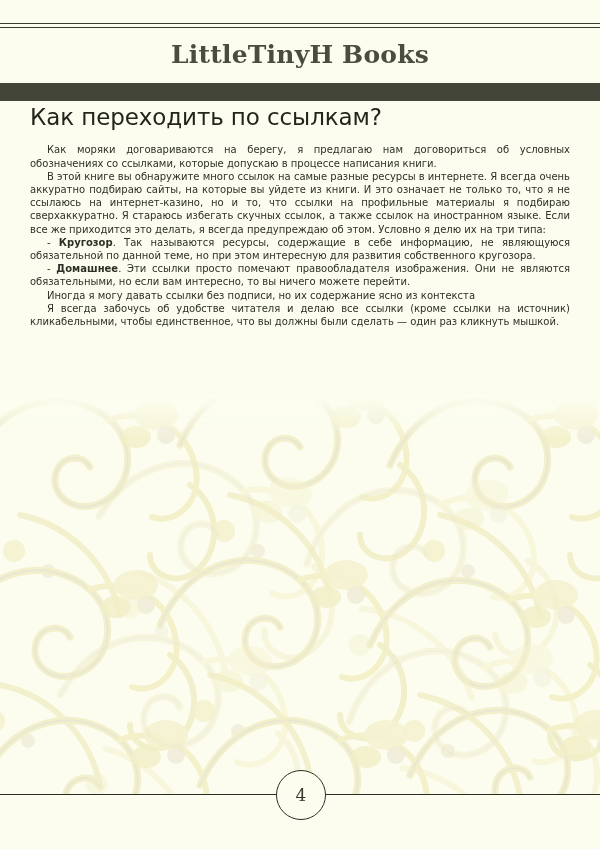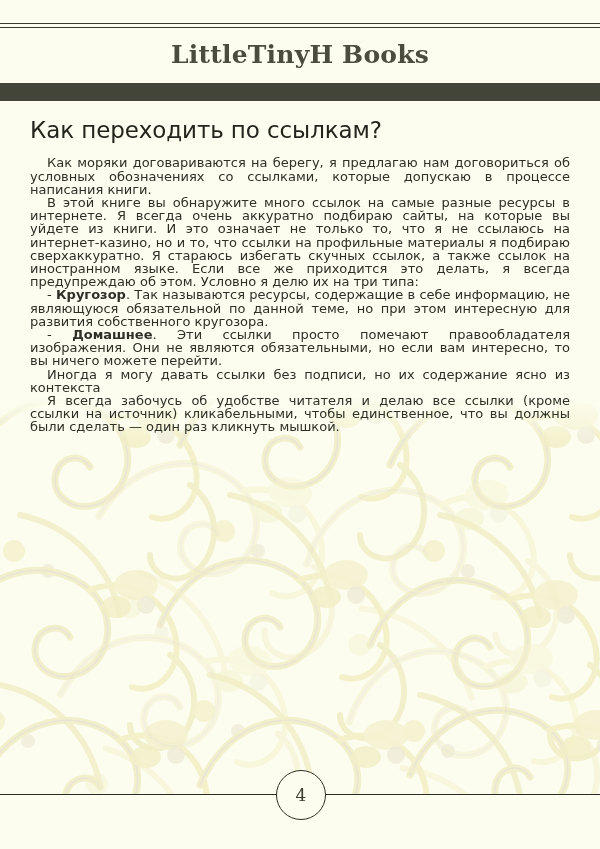--- a/index.html
+++ b/index.html
@@ -70,38 +70,38 @@
     width: 600px;
     height: 18px;
     background: #434539;
     z-index: 2;
   }
 
   
   .content {
     position: absolute;
     left: 0;
-    top: 101px;
+    top: 88px;
     width: 544px;
     z-index: 3;
   }
   .chapter-heading {
     margin: 17px 0 0 30px;
     font-family: "DejaVu Sans", sans-serif;
     font-size: 23px;
     font-weight: 400;
     color: #23251c;
     letter-spacing: -0.1px;
     line-height: 1.1;
   }
   .body-text {
     margin: 13px 30px 0 30px;
     width: 540px;
     font-family: "DejaVu Sans", sans-serif;
-    font-size: 13px;
+    font-size: 10px;
     line-height: 13.2px;
     color: #2e3026;
     text-align: justify;
     text-justify: inter-word;
   }
   .body-text p {
     margin: 0;
     text-indent: 17px;
   }
   .body-text b {

